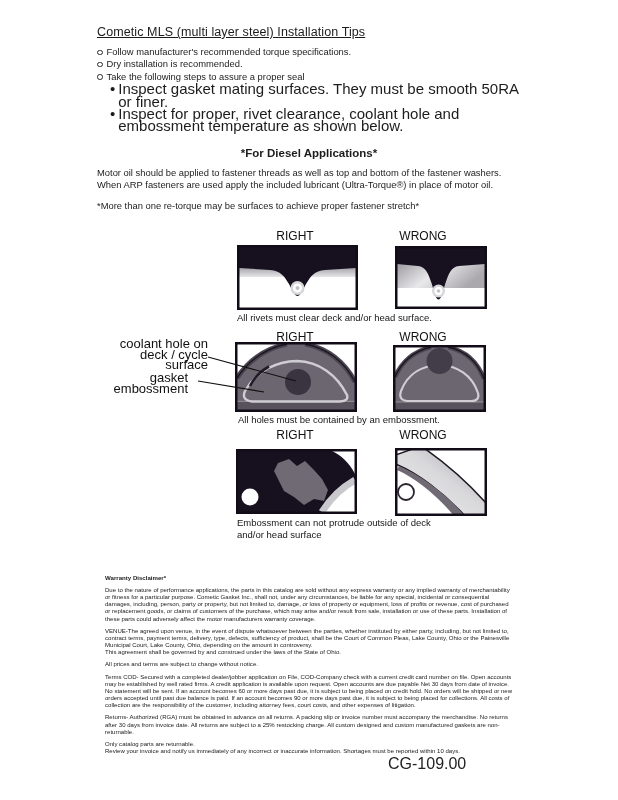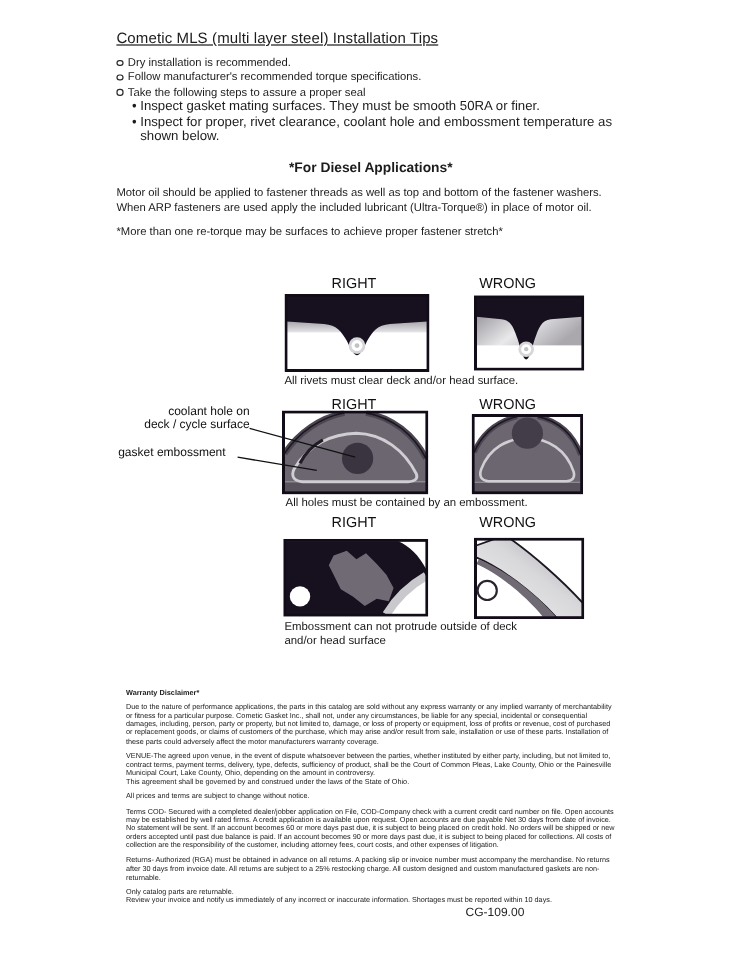--- a/index.html
+++ b/index.html
@@ -13,53 +13,53 @@
   .content{position:absolute;left:97px;top:25px;width:424px;}
   .title{
     font-size:12.5px;font-weight:normal;text-decoration:underline;
     margin:0 0 7px 0;letter-spacing:.1px;
   }
   .bullet-row{display:flex;font-size:9.4px;line-height:12.4px;}
   .circle-bullet{
     width:3.5px;height:3.5px;border:1px solid #2a2a2a;border-radius:50%;
     display:inline-block;flex:none;margin:3.5px 4px 0 0;
   }
-  .sub-row{display:flex;font-size:11px;line-height:12.4px;margin-left:13px;}
+  .sub-row{display:flex;font-size:15px;line-height:12.4px;margin-left:13px;}
   .dot-bullet{flex:none;margin-right:3px;}
   .dot-bullet::before{content:"\2022";}
   .section-heading{font-size:11.5px;font-weight:bold;margin:14px 0 0 0;text-align:center;}
   .para{font-size:9.4px;line-height:12.4px;margin:8px 0 0 0;}
   
   .fig-label{font-size:12px;text-align:center;color:#111;}
   .fig-box{overflow:hidden;}
   .fig-box svg{display:block;}
   .fig-caption{font-size:9.5px;line-height:11.5px;color:#161616;white-space:pre-line;}
-  .ann{font-size:10px;line-height:10.5px;text-align:right;color:#111;}
+  .ann{font-size:13px;line-height:10.5px;text-align:right;color:#111;}
   .leader{pointer-events:none;z-index:6;}
   
   .disclaimer{position:absolute;left:105px;top:574px;width:410px;color:#222;}
   .disclaimer .dhead{font-size:6.1px;font-weight:bold;margin:0 0 6px 0;}
   .disclaimer p{font-size:6.05px;line-height:7.15px;margin:0 0 5px 0;white-space:pre-line;}
-  .page-num{position:absolute;left:388px;top:755px;font-size:10px;color:#222;}
+  .page-num{position:absolute;left:388px;top:755px;font-size:16px;color:#222;}
 </style>
 </head>
 <body>
 
 <div class="page-root">
 
   <div class="content">
     <h1 class="title">Cometic MLS (multi layer steel) Installation Tips</h1>
 
     <div class="bullet-row">
       <span class="circle-bullet"></span>
-      <span>Dry installation is recommended.</span>
+      <span>Follow manufacturer's recommended torque specifications.</span>
     </div>
     <div class="bullet-row">
       <span class="circle-bullet"></span>
-      <span>Follow manufacturer's recommended torque specifications.</span>
+      <span>Dry installation is recommended.</span>
     </div>
     <div class="bullet-row">
       <span class="circle-bullet"></span>
       <span>Take the following steps to assure a proper seal</span>
     </div>
     <div class="sub-row">
       <span class="dot-bullet"></span>
       <span>Inspect gasket mating surfaces.  They must be smooth 50RA or finer.</span>
     </div>
     <div class="sub-row">

